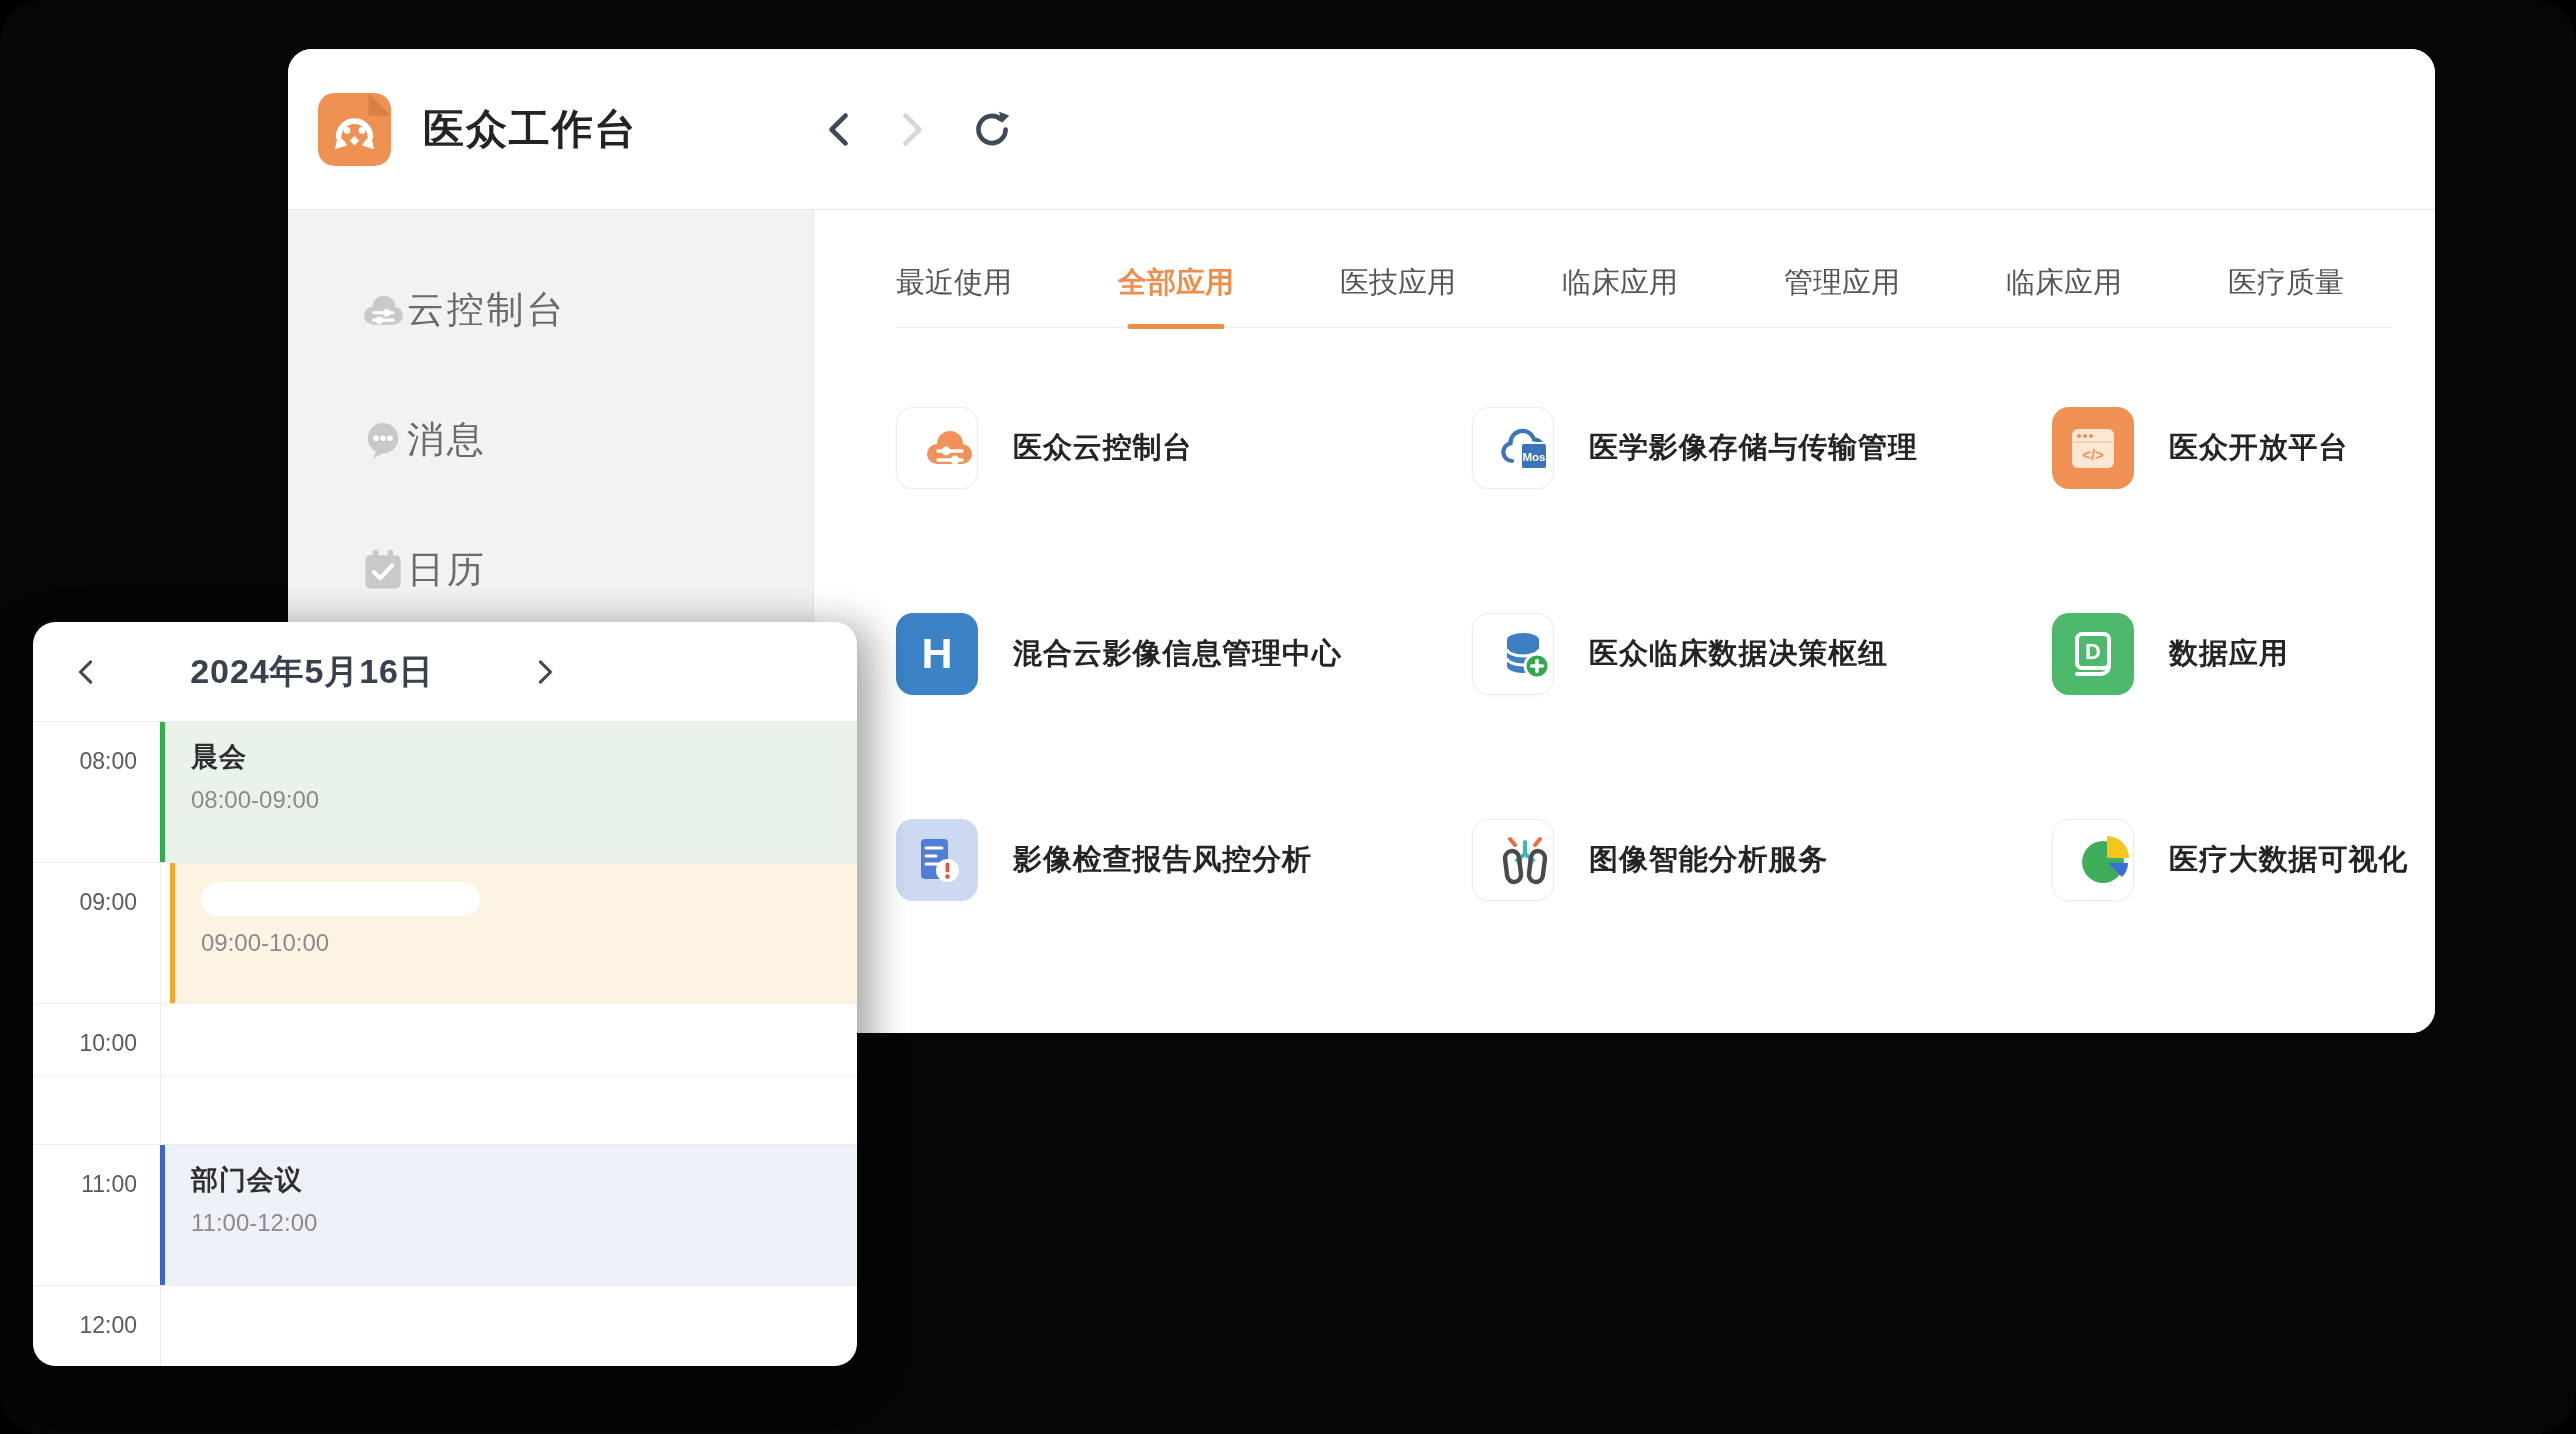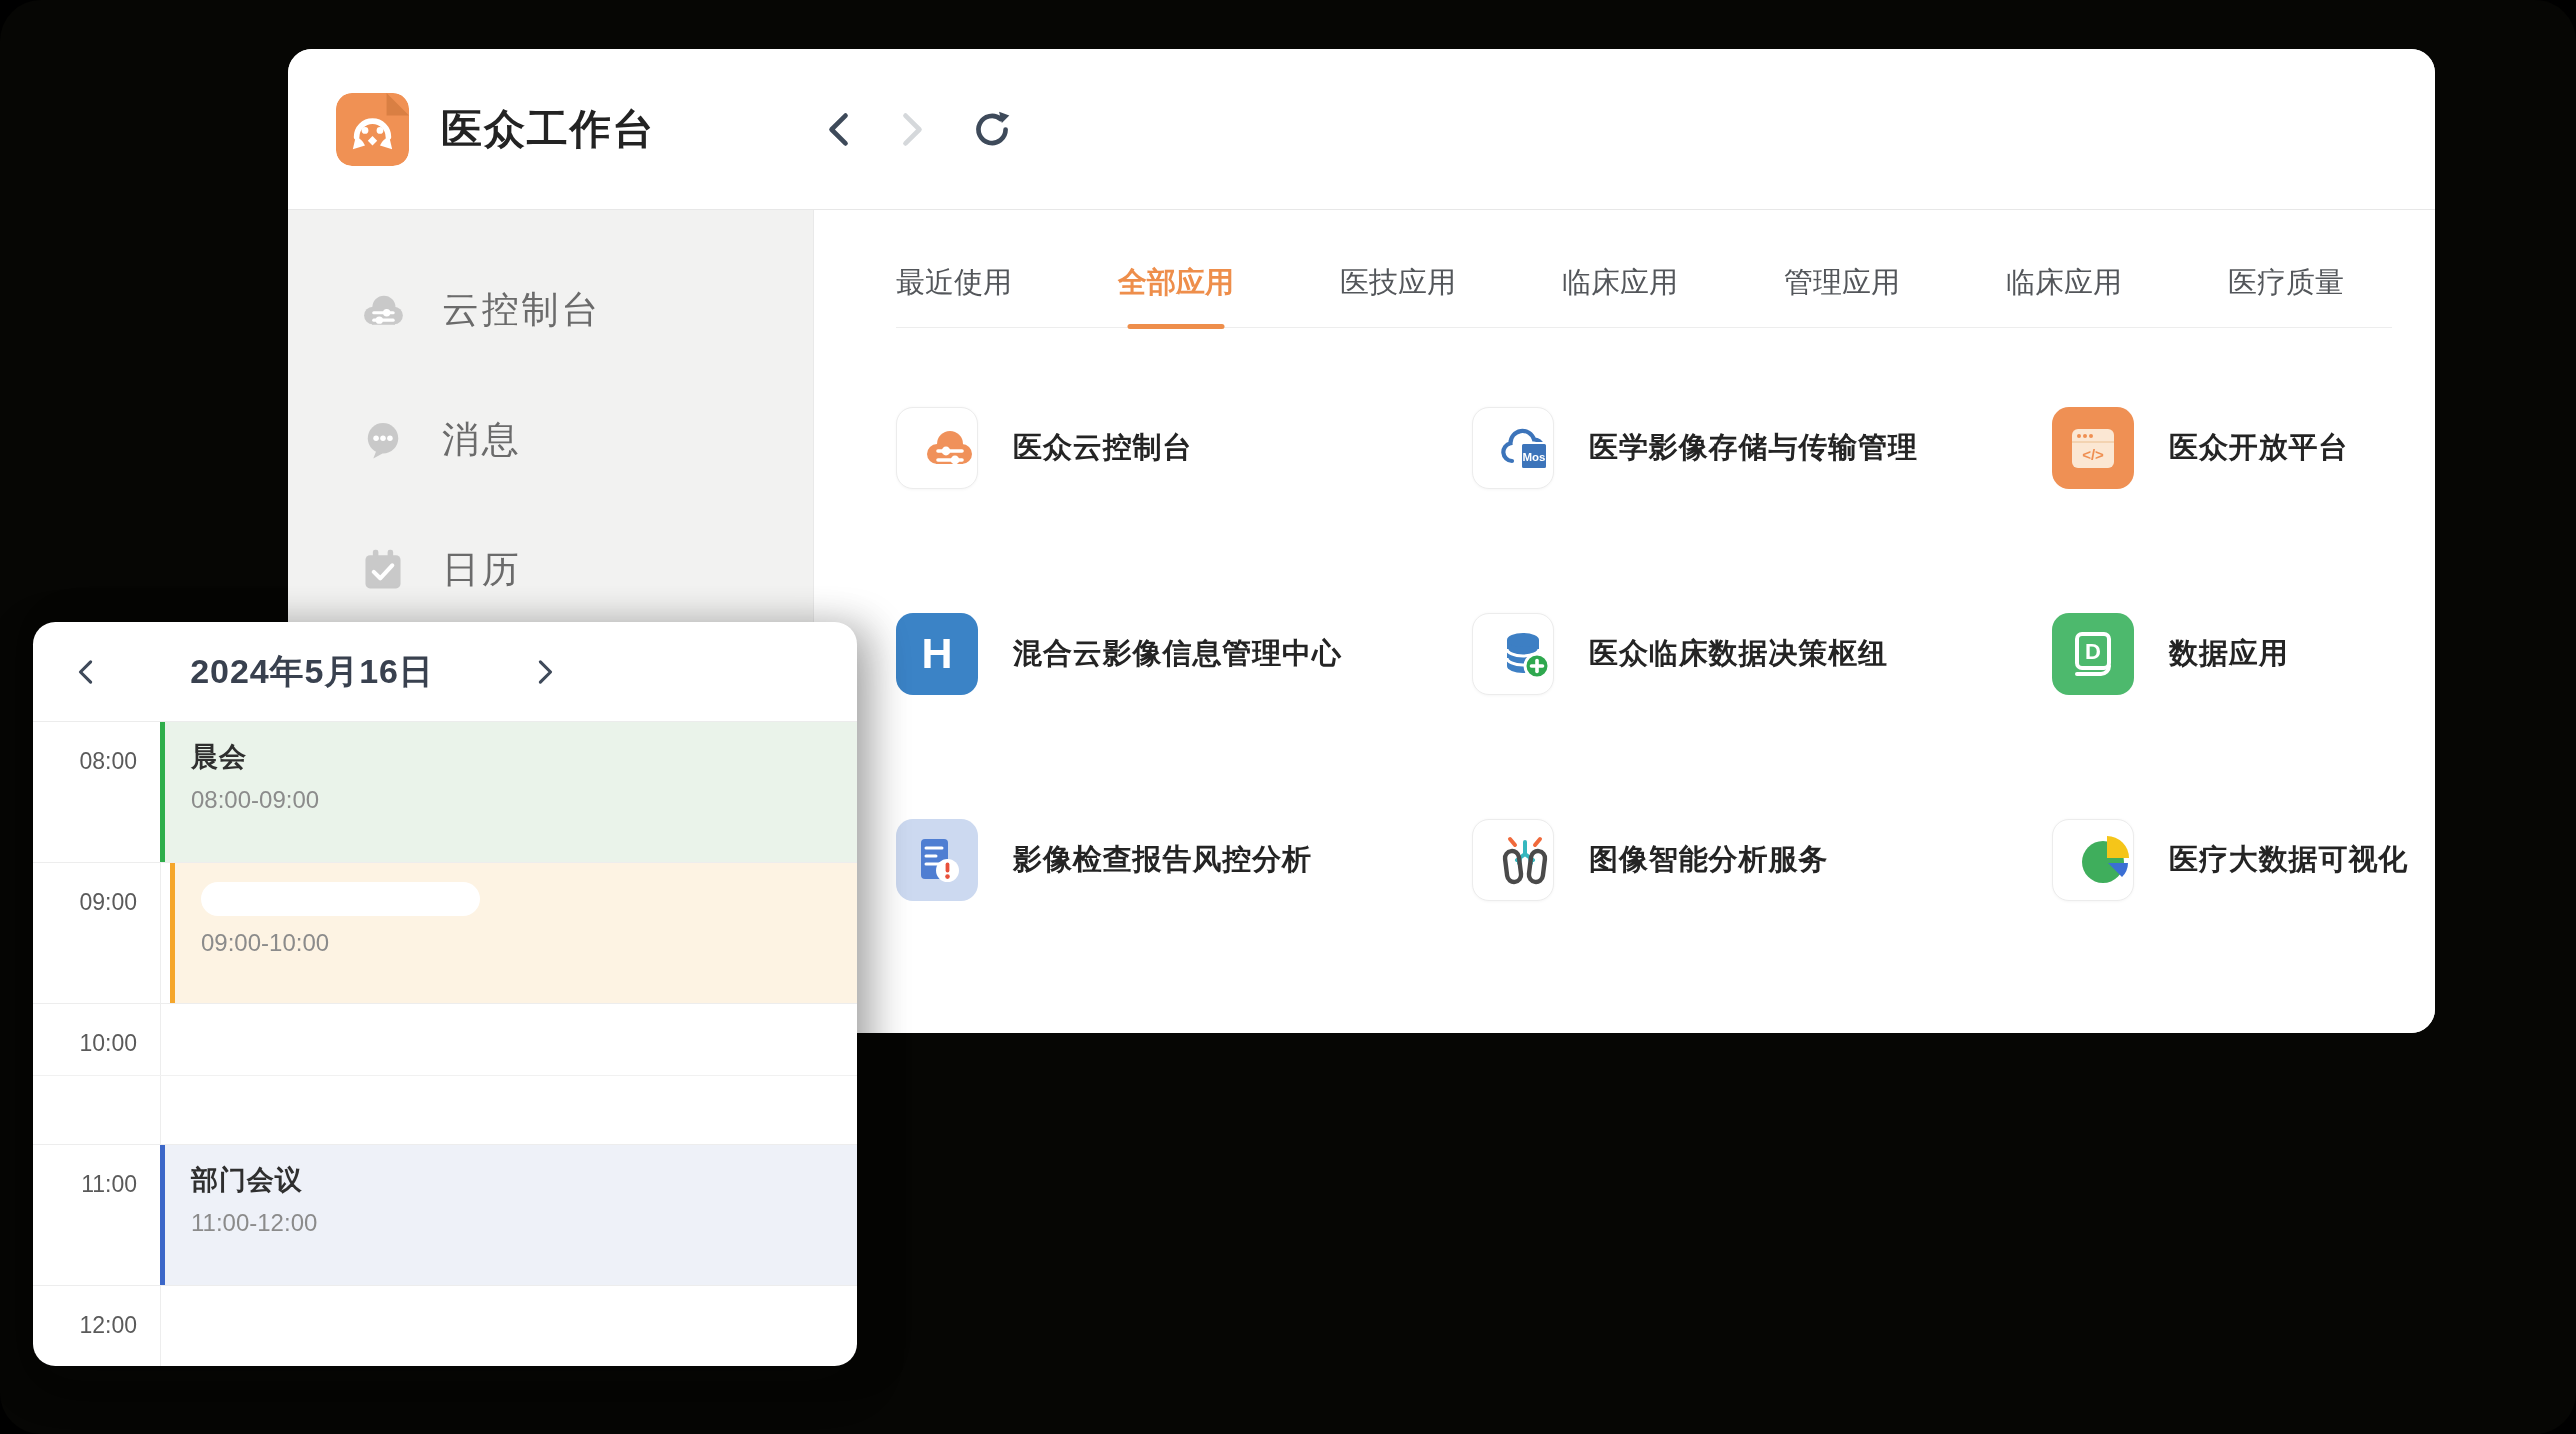--- a/index.html
+++ b/index.html
@@ -1,31 +1,31 @@
 <!DOCTYPE html>
 <html style="font-size:15px"><head>
 <meta charset="utf-8">
 <style>
   html,body{margin:0;padding:0;background:#000;}
   #canvas{position:relative;width:2576px;height:1434px;background:#060604;border-radius:41px;overflow:hidden;
           font-family:"Liberation Sans","DejaVu Sans",sans-serif;}
 
   
   .window{position:absolute;left:288px;top:49px;width:2147px;height:984px;background:#fff;border-radius:24px;overflow:hidden;}
-  .win-header{position:relative;height:160px;display:flex;align-items:center;padding-left:48px;background:#fff;}
+  .win-header{position:relative;height:160px;display:flex;align-items:center;padding-left:30px;background:#fff;}
   .logo{width:73px;height:73px;flex:none;}
   .app-title{font-size:41px;font-weight:700;color:#232323;margin-left:32px;letter-spacing:1.9px;}
   .nav{position:absolute;left:537px;top:0;height:100%;display:flex;align-items:center;gap:45px;}
   .nav .btn{display:flex;align-items:center;justify-content:center;cursor:pointer;}
   .win-divider{height:0.9px;background:#e7e7e7;}
   .win-body{display:flex;height:823px;}
 
   
   .sidebar{width:526px;background:#f2f2f1;border-right:0.9px solid #e9e9e9;padding-top:54px;box-sizing:border-box;flex:none;}
-  .side-item{display:flex;align-items:center;height:93px;margin:0 0 37px 71px;gap:35px;cursor:pointer;}
+  .side-item{display:flex;align-items:center;height:93px;margin:0 0 37px 71px;cursor:pointer;}
   .side-item svg{width:48px;height:48px;flex:none;}
   .side-label{font-size:37px;color:#6b6b6b;letter-spacing:2.8px;}
 
   
   .main{flex:1;padding-left:82px;position:relative;background:#fff;}
   .tabs{display:flex;gap:106px;margin-top:53px;margin-right:43px;border-bottom:0.9px solid #ededed;}
   .tab{font-size:29px;color:#53565a;padding-bottom:24px;position:relative;cursor:pointer;white-space:nowrap;}
   .tab.active{color:#ee8e4b;font-weight:700;}
   .tab.active::after{content:"";position:absolute;left:50%;transform:translateX(-50%);bottom:-1.9px;width:97px;height:4.7px;border-radius:2.8px;background:#ee8e4b;}
 

